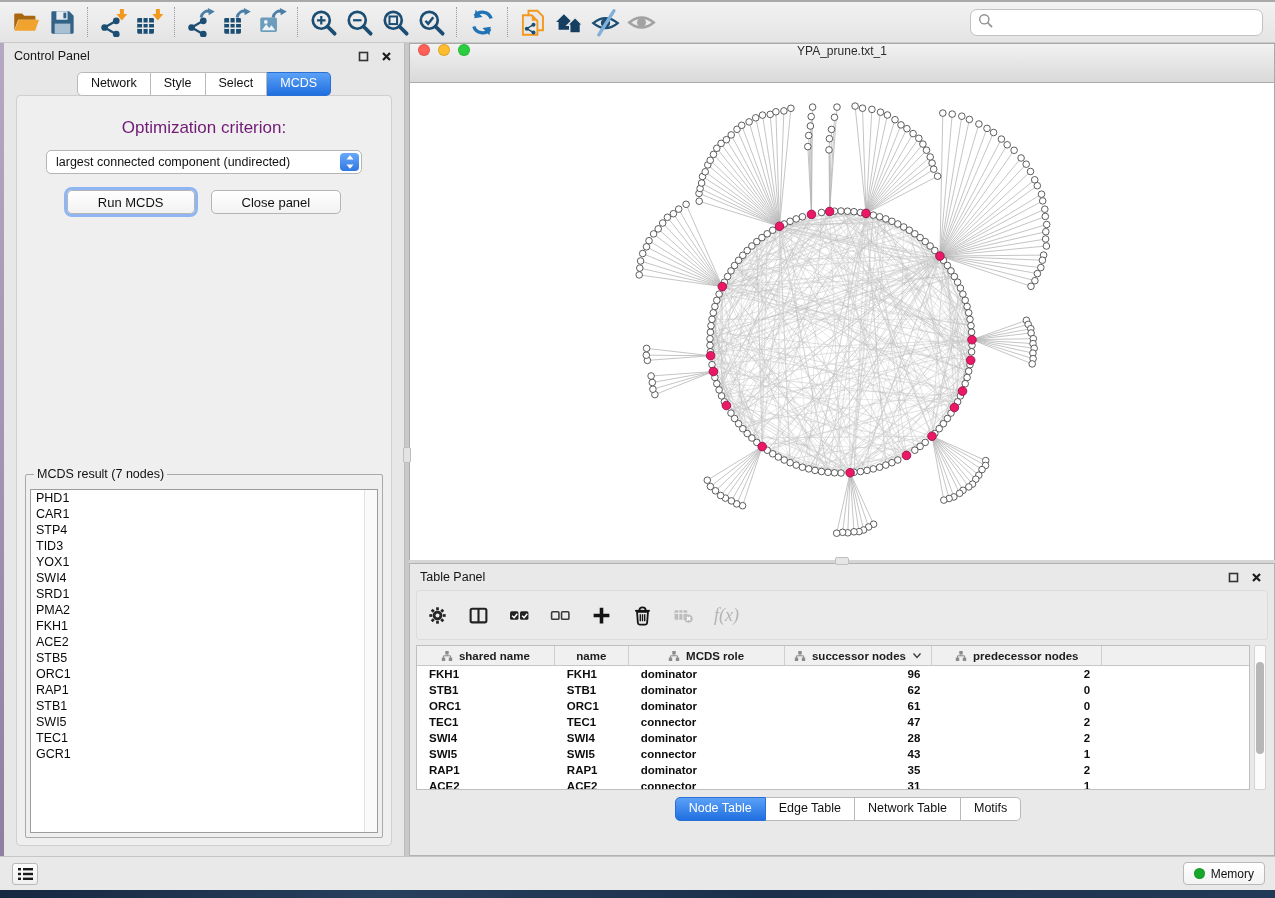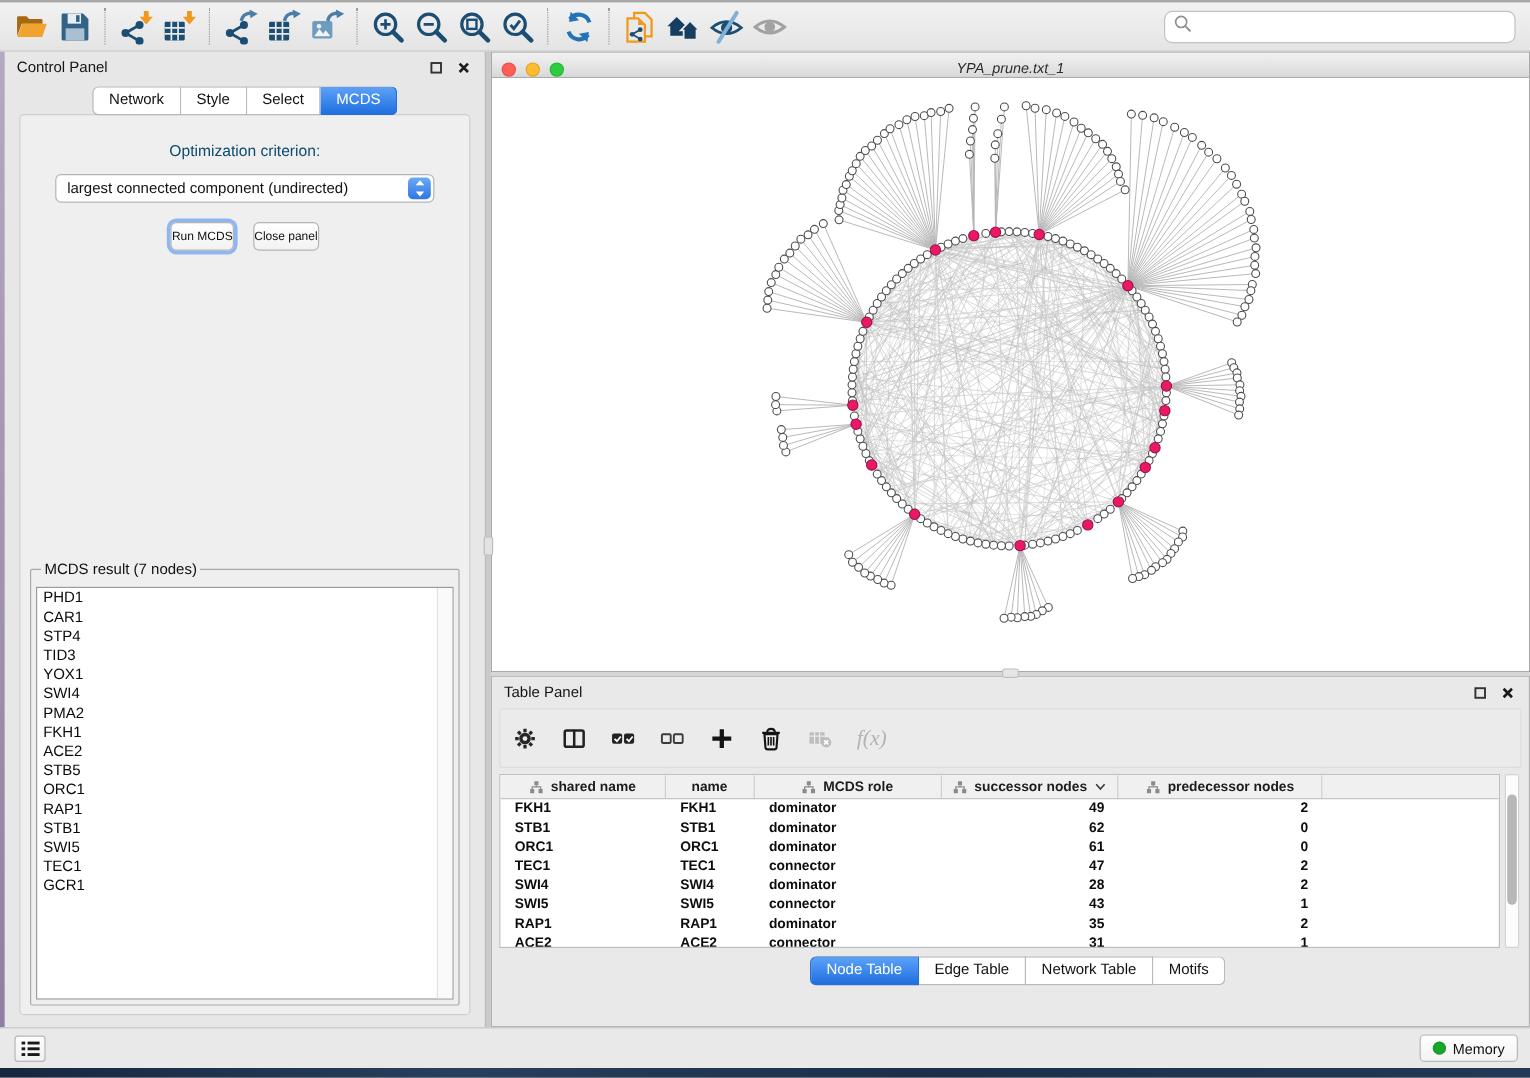--- a/index.html
+++ b/index.html
@@ -43,51 +43,51 @@
   .cp-tabs { position:absolute; left:0; top:29px; width:100%; display:flex;
     justify-content:center; z-index:3; }
   .seg { display:flex; }
   .seg .tab { background:#fff; border:1px solid #b9b9b9; border-left:none;
     padding:3px 13px 4px; font-size:12.5px; line-height:15px; color:#111; cursor:default; }
   .seg .tab:first-child { border-left:1px solid #b9b9b9; border-radius:5px 0 0 5px; }
   .seg .tab:last-child { border-radius:0 5px 5px 0; }
   .seg .tab.selected { background:linear-gradient(#5ba1f7,#1f6fe0); border-color:#2a6fd4; color:#fff; }
   .cp-content { position:absolute; left:12px; right:12px; top:52px; bottom:10px;
     background:#efefef; border:1px solid #cfcfcf; border-radius:4px; }
-  .opt-label { text-align:center; margin-top:22px; font-size:13px; color:#0c4a6e; }
+  .opt-label { text-align:center; margin-top:22px; font-size:17px; color:#701a75; }
   .opt-select { margin:12px auto 0; width:316px; height:24px; background:#fff;
     border:1px solid #b5b5b5; border-radius:5px; display:flex; align-items:center;
     padding-left:9px; font-size:12.5px; color:#111; position:relative; cursor:default; }
   .opt-select .stepper { position:absolute; right:2px; top:2px; width:19px; height:18px;
     border-radius:4px; background:linear-gradient(#6aa9f8,#2f77e3);
     display:flex; align-items:center; justify-content:center; }
   .btn-row { display:flex; justify-content:center; gap:16px; margin-top:16px; }
-  .btn { font-family:"Liberation Sans",sans-serif; font-size:10px; color:#111;
+  .btn { font-family:"Liberation Sans",sans-serif; font-size:13px; color:#111;
     background:linear-gradient(#ffffff,#f2f2f2); border:1px solid #b5b5b5;
-    border-radius:5px; height:24px; padding:0 0; cursor:default; }
+    border-radius:5px; height:24px; padding:0 30px; cursor:default; }
   .btn.focus-ring { box-shadow:0 0 0 3px rgba(90,150,245,.65); }
   .mcds-fieldset { position:absolute; left:8px; right:8px; top:371px; bottom:7px;
     border:1px solid #a9a9a9; border-radius:2px; padding:4px; }
   .mcds-fieldset legend { font-size:12.5px; color:#111; padding:0 3px; margin-left:4px; }
   .result-list { position:absolute; left:4px; right:4px; top:8px; bottom:4px;
     background:#fff; border:1px solid #9c9c9c; overflow:hidden; }
   .result-list .scrolltrack { position:absolute; right:0; top:0; bottom:0; width:13px;
     background:#fafafa; border-left:1px solid #e2e2e2; }
   .result-item { font-size:12.5px; line-height:16px; padding-left:5px; color:#0a0a0a; }
 
   
   .v-splitter { position:absolute; left:405px; top:43px; width:4px; height:813px;
     background:#c9c9c9; z-index:3; }
   .v-splitter .grip { position:absolute; left:-2px; top:404px; width:8px; height:16px;
     background:#e3e3e3; border:1px solid #bdbdbd; border-radius:2px; }
   .network-view { position:absolute; left:409px; top:43px; width:866px; height:517px;
     border:1px solid #a9a9a9; background:#fff; z-index:1; }
-  .nv-titlebar { height:21px; background:linear-gradient(#f2f2f2,#d9d9d9);
-    border-bottom:1px solid #ababab; display:flex; align-items:flex-end; padding:0 8px;
-    position:relative;font-style:italic; }
+  .nv-titlebar { height:39px; background:linear-gradient(#f2f2f2,#d9d9d9);
+    border-bottom:1px solid #ababab; display:flex; align-items:flex-start; padding:0 8px;
+    position:relative; }
   .traffic { display:flex; gap:8px; }
   .traffic span { width:12px; height:12px; border-radius:50%; display:block;
     box-shadow:inset 0 0 0 1px rgba(0,0,0,.12); }
   .nv-title { position:absolute; left:0; right:0; text-align:center; font-size:12px;
     color:#2b2b2b; pointer-events:none; }
   .nv-canvas { display:block; background:#fff; }
   .h-splitter { position:absolute; left:409px; top:560px; width:866px; height:3px;
     background:#d6d6d6; z-index:2; }
   .h-splitter .grip { position:absolute; left:50%; top:-3px; margin-left:-7px; width:14px;
     height:8px; background:#e6e6e6; border:1px solid #c0c0c0; border-radius:2px; }
@@ -321,20 +321,21 @@
       <fieldset class="mcds-fieldset">
         <legend>MCDS result (7 nodes)</legend>
         <div class="result-list" id="mcds-list">
           <div class="scrolltrack"></div>
         <div class="result-item">PHD1</div>
             <div class="result-item">CAR1</div>
             <div class="result-item">STP4</div>
             <div class="result-item">TID3</div>
             <div class="result-item">YOX1</div>
             <div class="result-item">SWI4</div>
+            <div class="result-item">SRD1</div>
             <div class="result-item">PMA2</div>
             <div class="result-item">FKH1</div>
             <div class="result-item">ACE2</div>
             <div class="result-item">STB5</div>
             <div class="result-item">ORC1</div>
             <div class="result-item">RAP1</div>
             <div class="result-item">STB1</div>
             <div class="result-item">SWI5</div>
             <div class="result-item">TEC1</div>
             <div class="result-item">GCR1</div>
@@ -1282,21 +1283,21 @@
               </svg>
               <span>predecessor nodes</span>
             </div>
             <div class="th filler" style="width: 147px;"></div>
           </div>
         <div id="tbody">
             <div class="tr">
               <div class="td" style="width: 138px;">FKH1</div>
               <div class="td" style="width: 74px;">FKH1</div>
               <div class="td" style="width: 156px;">dominator</div>
-              <div class="td num" style="width: 148px;">49</div>
+              <div class="td num" style="width: 148px;">96</div>
               <div class="td num" style="width: 170px;">2</div>
               <div class="td" style="width: 147px;"></div>
             </div>
             <div class="tr">
               <div class="td" style="width: 138px;">STB1</div>
               <div class="td" style="width: 74px;">STB1</div>
               <div class="td" style="width: 156px;">dominator</div>
               <div class="td num" style="width: 148px;">62</div>
               <div class="td num" style="width: 170px;">0</div>
               <div class="td" style="width: 147px;"></div>

